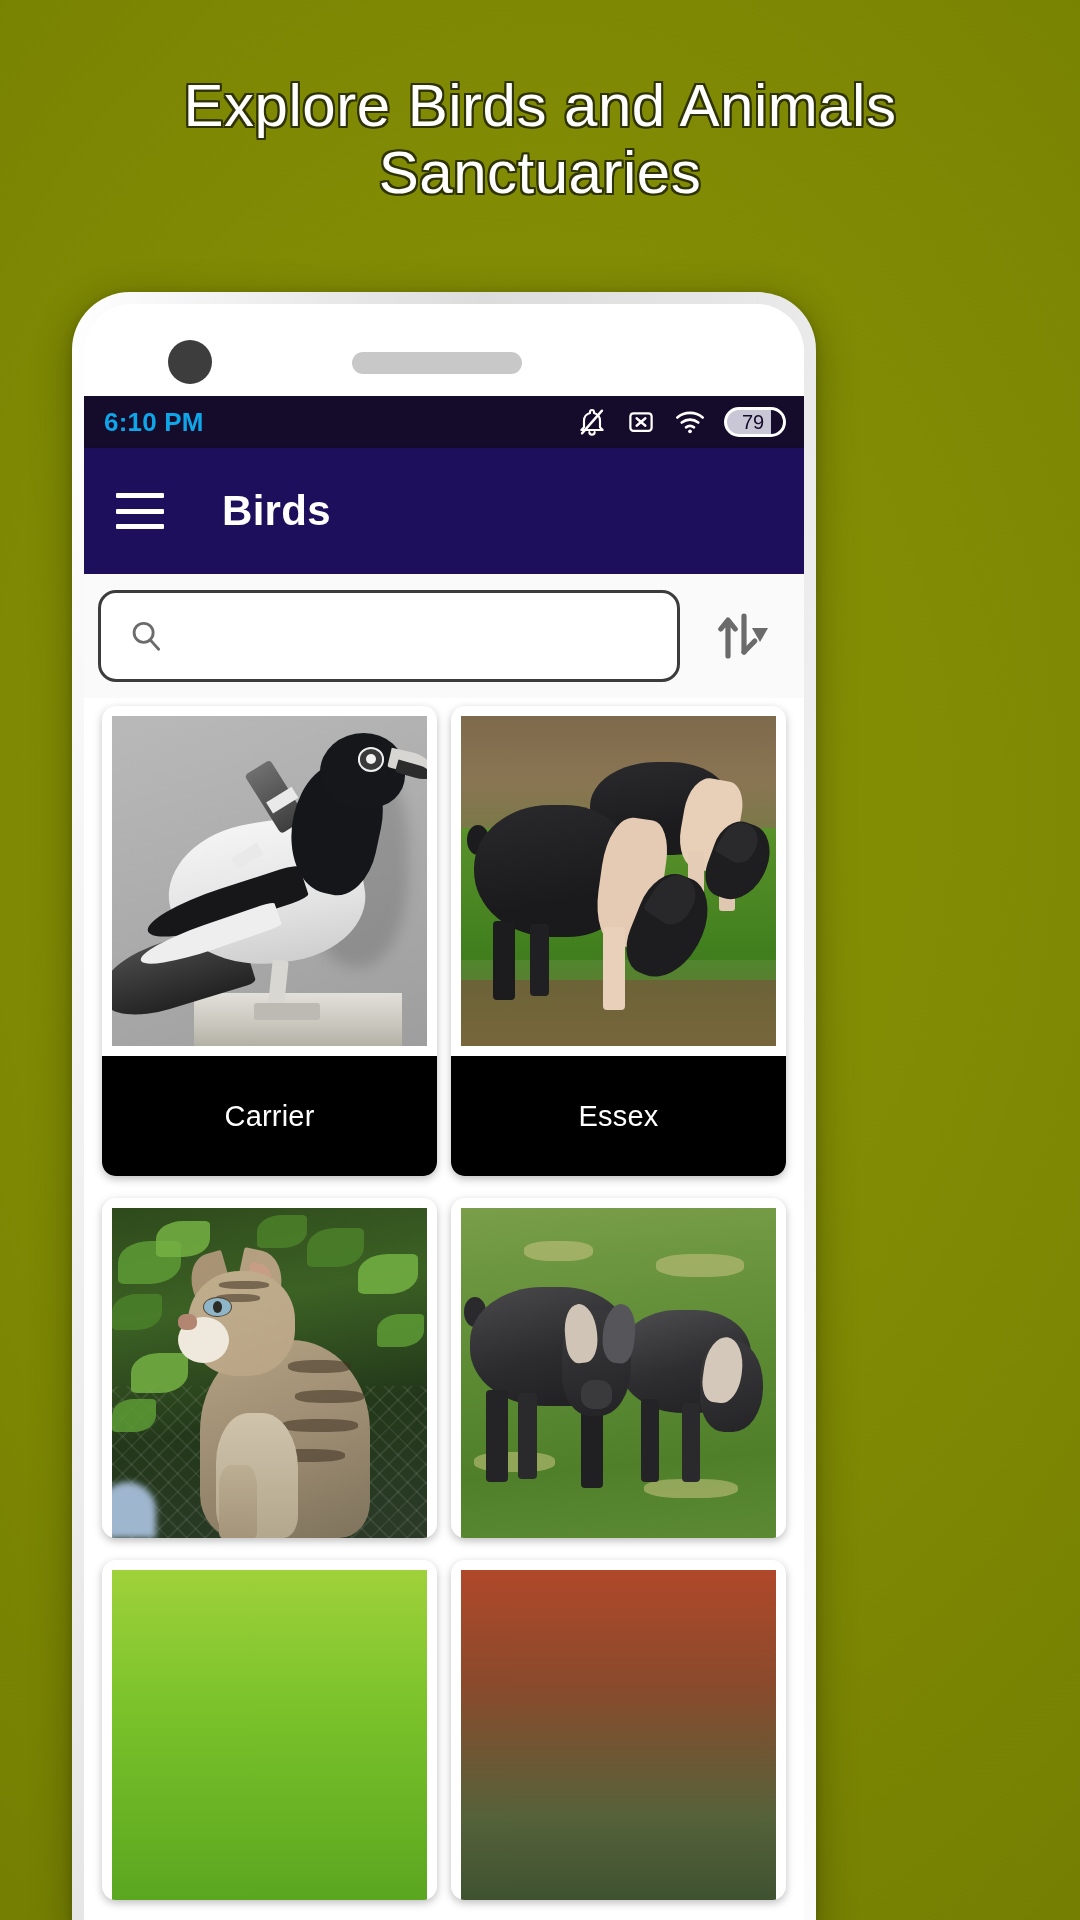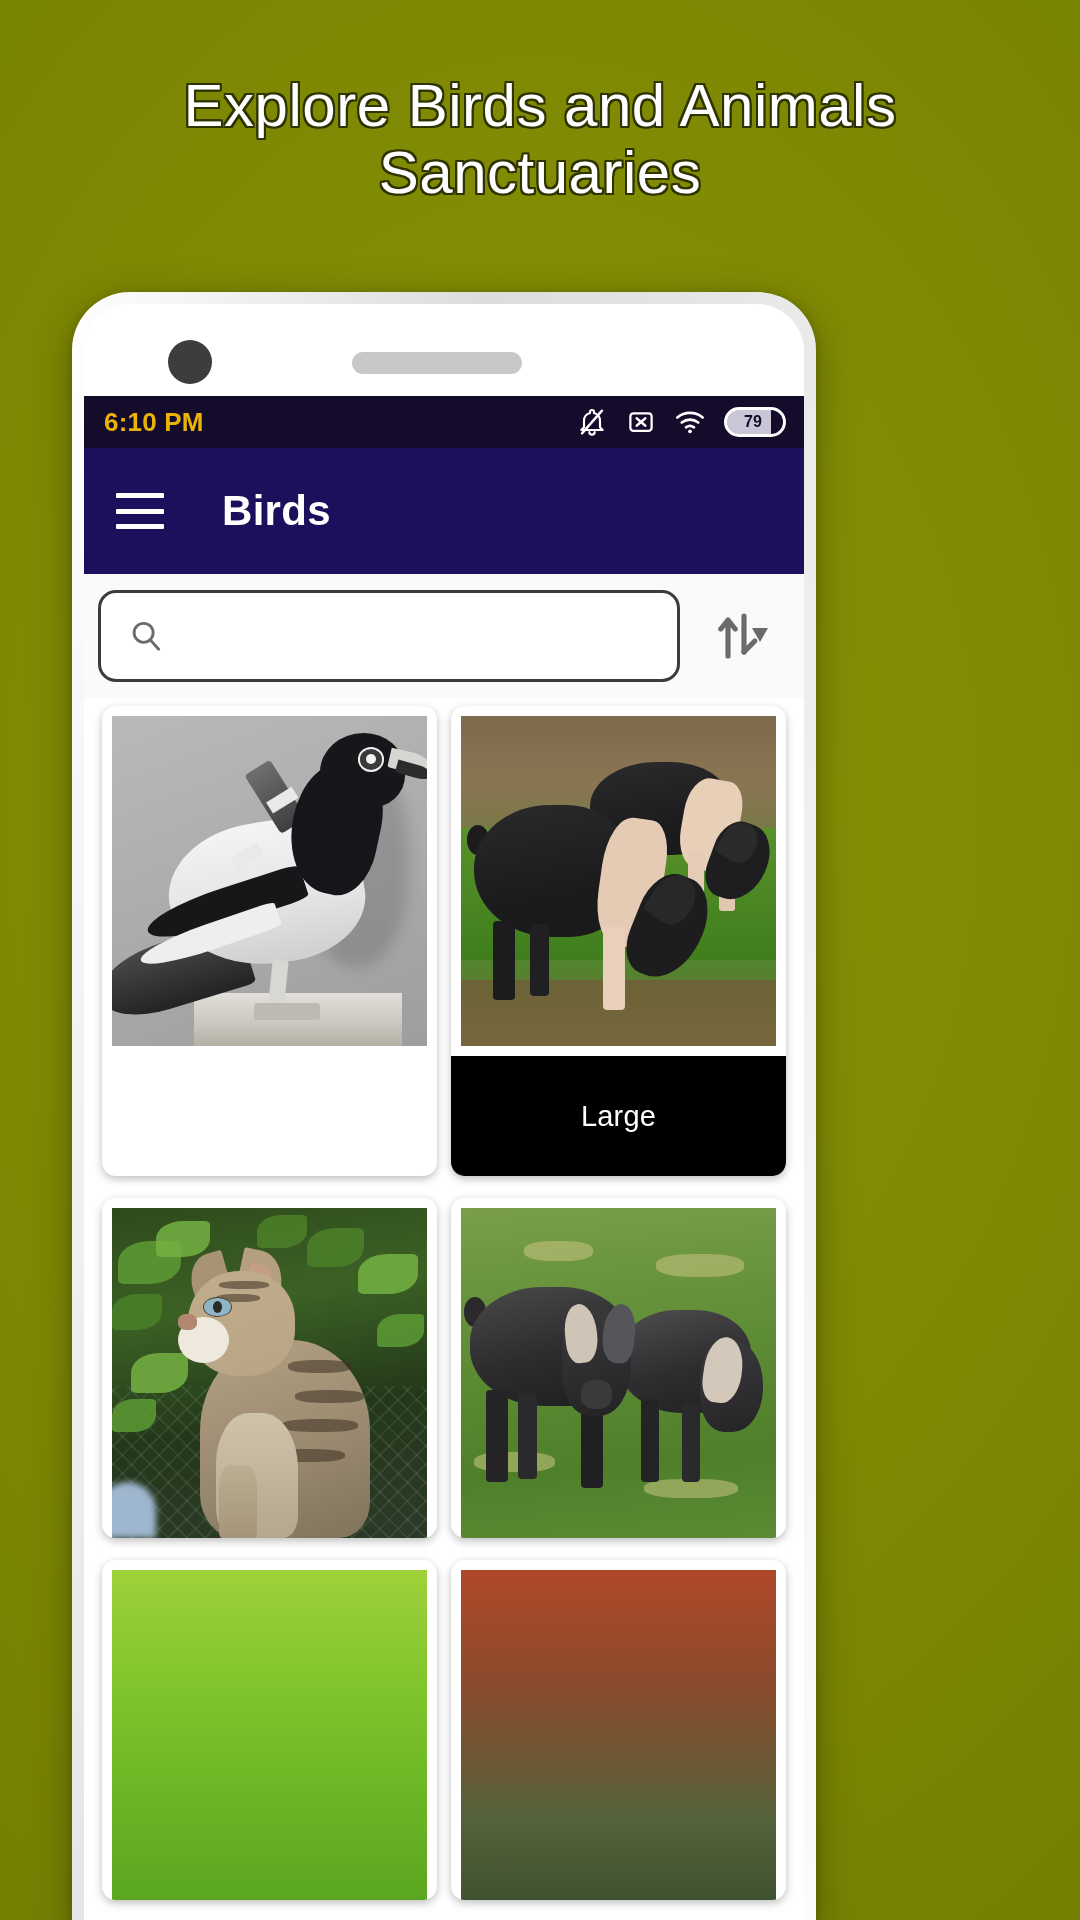--- a/index.html
+++ b/index.html
@@ -95,21 +95,21 @@
   
   #status-bar {
     height: 52px;
     background: #150b2b;
     display: flex;
     align-items: center;
     justify-content: space-between;
     padding: 0 18px 0 20px;
   }
   #status-time {
-    color: #eab308;
+    color: #0ea5e9;
     font-size: 26px;
     font-weight: bold;
     letter-spacing: 0.2px;
   }
   #status-icons {
     display: flex;
     align-items: center;
     gap: 18px;
   }
   .status-ic { display: block; }
@@ -118,22 +118,22 @@
     align-items: center;
     justify-content: center;
     width: 62px;
     height: 30px;
     border: 3px solid #ffffff;
     border-radius: 15px;
     position: relative;
     background: linear-gradient(90deg, #c9c6d6 0%, #c9c6d6 78%, #150b2b 78%, #150b2b 100%);
   }
   #battery-level-text {
-    font-size: 16px;
-    font-weight: bold;
+    font-size: 20px;
+    font-weight: normal;
     color: #150b2b;
     line-height: 1;
     margin-right: 4px;
   }
 
   
   #app-bar {
     height: 126px;
     background: #1e0f5c;
     display: flex;
@@ -420,20 +420,23 @@
             <div class="ph pg-tube-b2"></div>
             <div class="ph pg-neck"></div>
             <div class="ph pg-head"></div>
             <div class="ph pg-beak"></div>
             <div class="ph pg-beak2"></div>
             <div class="ph pg-eye"></div>
             <div class="ph pg-eye-p"></div>
             <div class="ph pg-leg"></div>
             <div class="ph pg-foot"></div>
           </div>
+          <div class="card-label-band">
+            <span class="card-label">Carrier</span>
+          </div>
         </div>
 
         <div class="animal-card">
           <div class="card-thumb">
             <div class="ph es-dirt"></div>
             <div class="ph es-grass1"></div>
             <div class="ph es-grass2"></div>
             <div class="ph es-p2-body"></div>
             <div class="ph es-p2-saddle"></div>
             <div class="ph es-p2-leg1"></div>
@@ -443,21 +446,21 @@
             <div class="ph es-p1-tail"></div>
             <div class="ph es-p1-body"></div>
             <div class="ph es-p1-saddle"></div>
             <div class="ph es-p1-leg1"></div>
             <div class="ph es-p1-leg2"></div>
             <div class="ph es-p1-leg3"></div>
             <div class="ph es-p1-head"></div>
             <div class="ph es-p1-ear"></div>
           </div>
           <div class="card-label-band">
-            <span class="card-label">Large</span>
+            <span class="card-label">Essex</span>
           </div>
         </div>
 
         <div class="animal-card">
           <div class="card-thumb">
             <div class="ph wc-bg"></div>
             <div class="ph wc-fence"></div>
             <div class="ph wc-leaf" style="left:2%;  top:10%; width:20%; height:13%;"></div>
             <div class="ph wc-leaf b" style="left:14%; top:4%;  width:17%; height:11%;"></div>
             <div class="ph wc-leaf c" style="left:0%;  top:26%; width:16%; height:11%;"></div>

